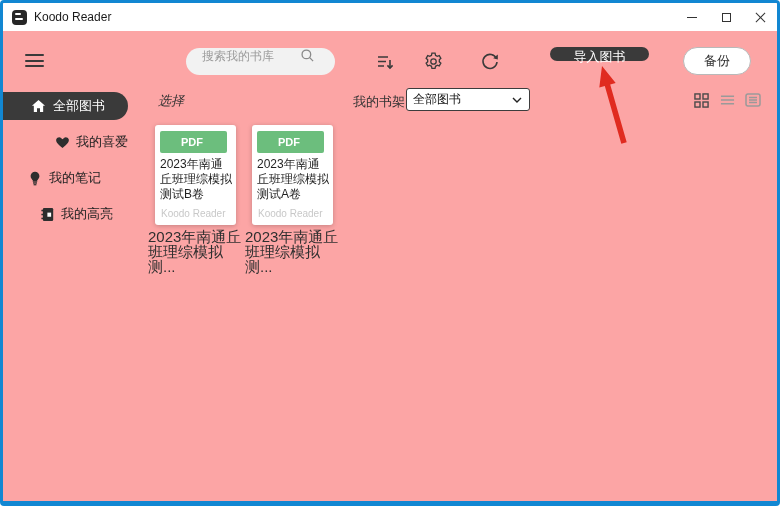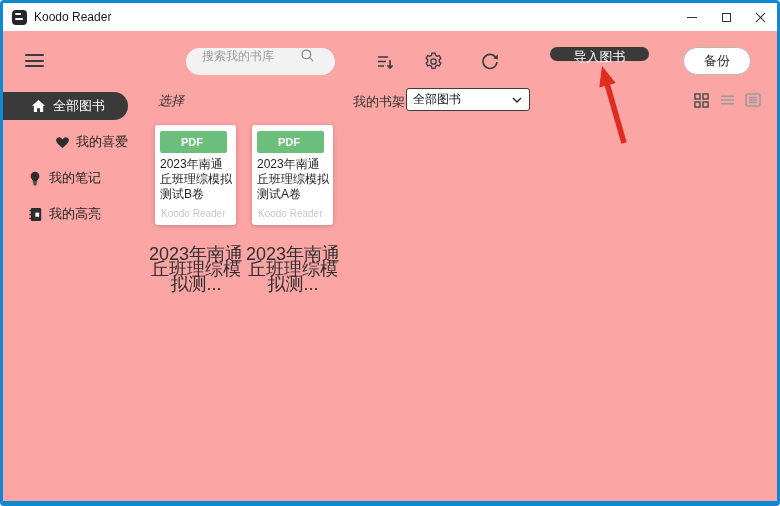--- a/index.html
+++ b/index.html
@@ -52,21 +52,21 @@
   .shelf-select .chev{margin-left:auto;margin-right:7px;color:#222;}
   .view-icons{position:absolute;left:689px;top:88px;display:flex;gap:8px;align-items:center;}
   .view-btn{width:18px;height:18px;display:flex;align-items:center;justify-content:center;cursor:pointer;}
   
   .card{position:absolute;top:122px;width:81px;height:100px;background:#fff;border-radius:3px;
     box-shadow:0 1px 5px rgba(0,0,0,.22);cursor:pointer;}
   .card .badge{position:absolute;left:5px;top:6px;width:67px;height:22px;background:var(--green,#6cbe7d);
     border-radius:2px;color:#fff;font-weight:bold;font-size:11px;line-height:22px;padding-left:21px;}
   .card .btitle{position:absolute;left:5px;top:32px;width:73px;font-size:12px;font-weight:normal;color:#1f1f1f;line-height:15px;}
   .card .wmark{position:absolute;left:6px;bottom:6px;font-size:10px;color:#c8c8c8;}
-  .caption{position:absolute;top:244px;width:96px;text-align:center;font-size:18px;color:#2f2f2f;line-height:15px;cursor:pointer;}
+  .caption{position:absolute;top:226px;width:96px;font-size:15px;color:#2f2f2f;line-height:15px;cursor:pointer;}
   
   .arrow-overlay{position:absolute;left:590px;top:60px;width:50px;height:88px;pointer-events:none;}
   svg{display:block;}
 </style>
 </head>
 <body>
 
 <div class="window">
 
   <div class="titlebar">
@@ -148,21 +148,21 @@
     <span class="ic">
       <svg width="12" height="15" viewBox="0 0 12 16">
           <circle cx="6" cy="5.4" r="4.7" fill="currentColor"></circle>
           <path d="M3.6 9 h4.8 v2.4 h-4.8 z" fill="currentColor"></path>
           <rect x="3.9" y="12" width="4.2" height="1.5" fill="currentColor"></rect>
           <rect x="4.5" y="14" width="3" height="1.3" fill="currentColor"></rect>
         </svg>
     </span>
     <span class="lbl">我的笔记</span>
   </div>
-  <div class="side-item" style="top:197px;">
+  <div class="side-item" style="top:197px;padding-left:12px;">
     <span class="ic">
       <svg width="14" height="15" viewBox="0 0 14 16">
           <rect x="2.6" y="1" width="11" height="14" rx="1.4" fill="currentColor"></rect>
           <rect x="1" y="3" width="2.6" height="1.6" fill="currentColor"></rect>
           <rect x="1" y="7.2" width="2.6" height="1.6" fill="currentColor"></rect>
           <rect x="1" y="11.4" width="2.6" height="1.6" fill="currentColor"></rect>
           <rect x="7.4" y="6" width="4" height="4.4" fill="#fff"></rect>
         </svg>
     </span>
     <span class="lbl">我的高亮</span>

